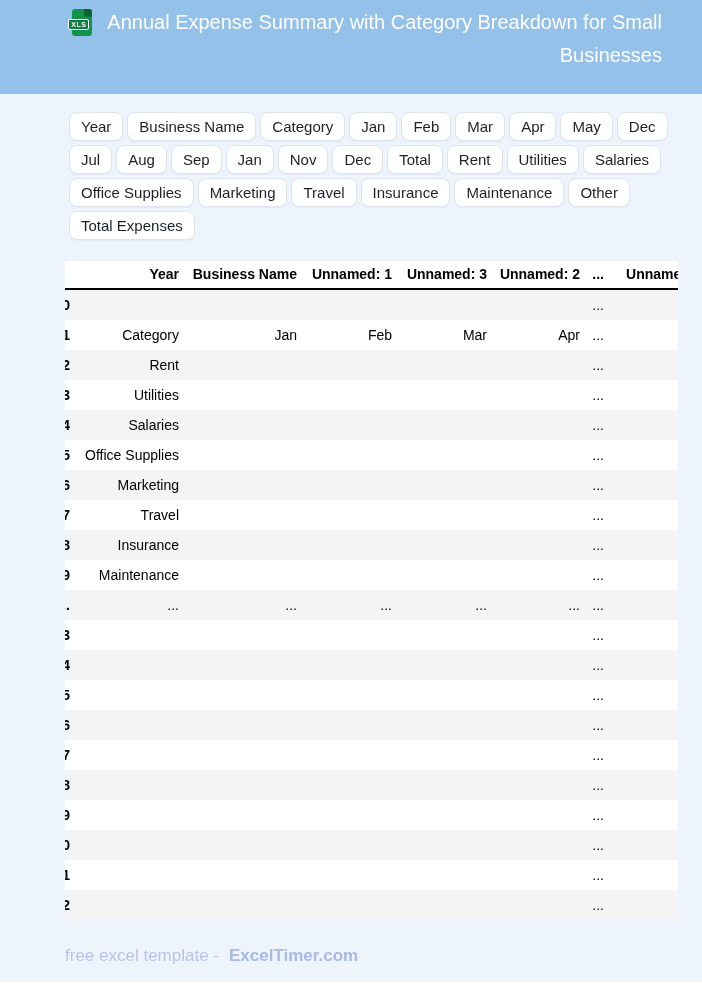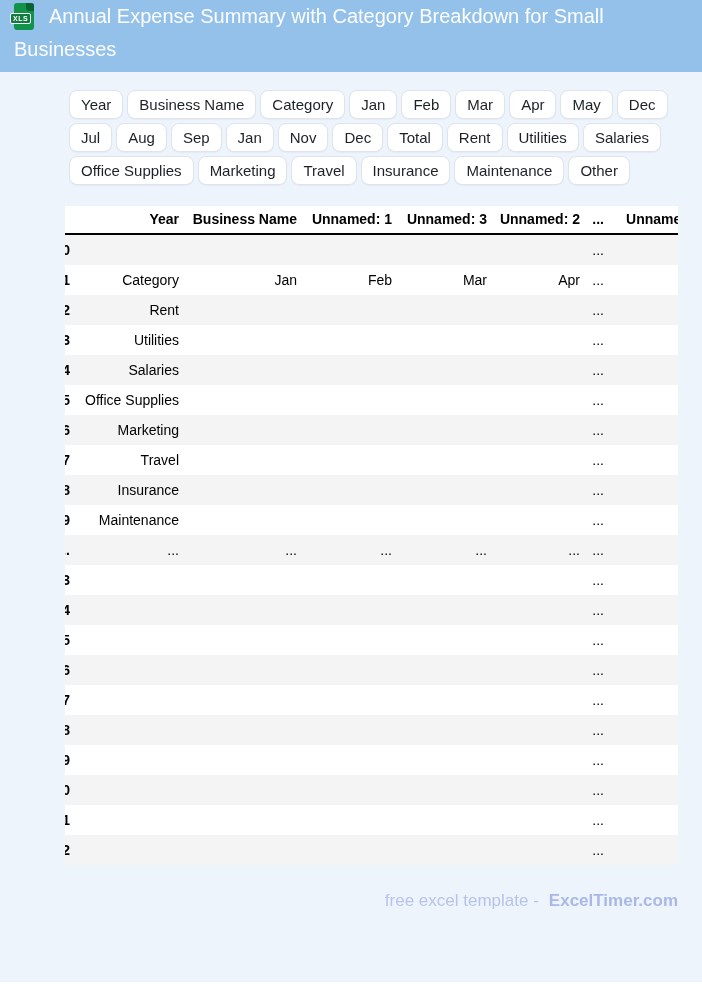--- a/index.html
+++ b/index.html
@@ -6,22 +6,22 @@
     --topbar:#93c1ea; --page-bg:#eef4fc; --stripe:#f4f4f5;
     --chip-border:#dee3ec; --chip-bg:#ffffff; --chip-text:#1d2127;
     --footer-text:#b7c3eb; --footer-brand:#a9b8e6;
     --icon-green:#12934a; --icon-green-dark:#0b6332; --icon-badge:#0f7d3f;
   }
   html,body{margin:0;padding:0;}
   body{width:702px;font-family:"Liberation Sans",sans-serif;background:#ffffff;}
   .page{position:relative;width:702px;height:987px;background:var(--page-bg);overflow:hidden;}
 
   
-  .topbar{box-sizing:border-box;height:72px;background:var(--topbar);
-          padding:0 40px 0 14px;color:#fdfdfe;font-size:20px;line-height:33px;}
+  .topbar{box-sizing:border-box;height:94px;background:var(--topbar);
+          padding:6px 40px 0 14px;color:#fdfdfe;font-size:20px;line-height:33px;text-align:right;}
   .file-icon{position:relative;display:inline-block;width:20px;height:27px;
              background:var(--icon-green);border-radius:3px;vertical-align:-7px;margin-right:15px;}
   .file-icon .fold{position:absolute;top:0;right:0;width:8px;height:8px;
                    background:var(--icon-green-dark);border-radius:0 3px 0 4px;}
   .file-icon .badge{position:absolute;left:-4px;top:10px;background:var(--icon-badge);
                     border:1px solid #ffffff;border-radius:2px;color:#ffffff;
                     font-size:7px;font-weight:bold;line-height:9px;padding:0 2px;letter-spacing:.5px;}
 
   
   .chips{margin:18px 0 0 69px;width:624px;display:flex;flex-wrap:wrap;gap:4px;}
@@ -34,21 +34,21 @@
   .table-wrap{margin:21px 0 0 65px;width:613px;overflow:hidden;}
   table{border-collapse:collapse;table-layout:fixed;width:674px;margin-left:-19px;
         background:#ffffff;color:#000;}
   th,td{white-space:nowrap;overflow:hidden;font-size:14px;text-align:right;padding:7px 6px;}
   thead th{font-weight:bold;padding:5px 6px 6px;border-bottom:2px solid #000;background:#ffffff;}
   tbody th{font-weight:bold;}
   tbody tr{height:30px;}
   tbody tr:nth-child(odd){background:var(--stripe);}
 
   
-  .footer{margin:26px 0 0 65px;width:613px;text-align:right;font-size:17px;color:var(--footer-text);}
+  .footer{margin:26px 0 0 65px;width:613px;font-size:17px;color:var(--footer-text);}
   .footer .brand{font-weight:bold;color:var(--footer-brand);text-decoration:none;margin-left:10px;}
   .bottom-strip{position:absolute;left:0;bottom:0;width:702px;height:5px;background:#ffffff;}
 </style>
 </head>
 <body>
 
 <div class="page">
 
   <div class="topbar">
     <span class="file-icon">
@@ -76,20 +76,21 @@
       <button class="chip">Total</button>
       <button class="chip">Rent</button>
       <button class="chip">Utilities</button>
       <button class="chip">Salaries</button>
       <button class="chip">Office Supplies</button>
       <button class="chip">Marketing</button>
       <button class="chip">Travel</button>
       <button class="chip">Insurance</button>
       <button class="chip">Maintenance</button>
       <button class="chip">Other</button>
+      <button class="chip">Total Expenses</button>
     </div>
 
   <div class="table-wrap">
     <table>
       <colgroup>
         <col style="width:30px">
           <col style="width:109px">
           <col style="width:118px">
         <col style="width:95px">
           <col style="width:95px">

